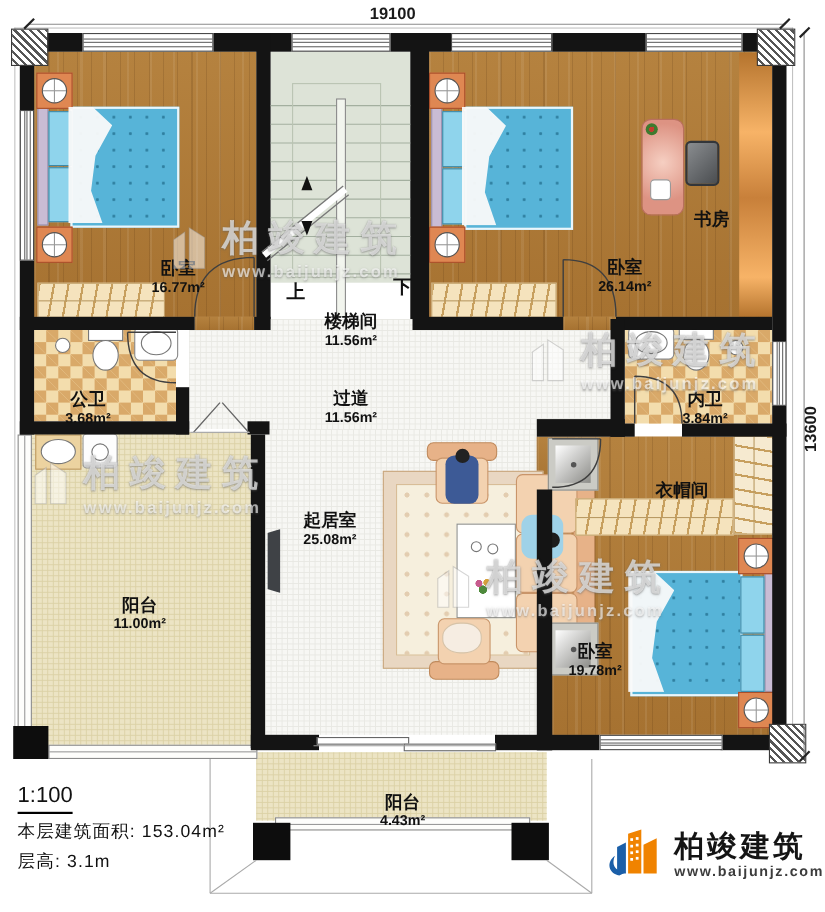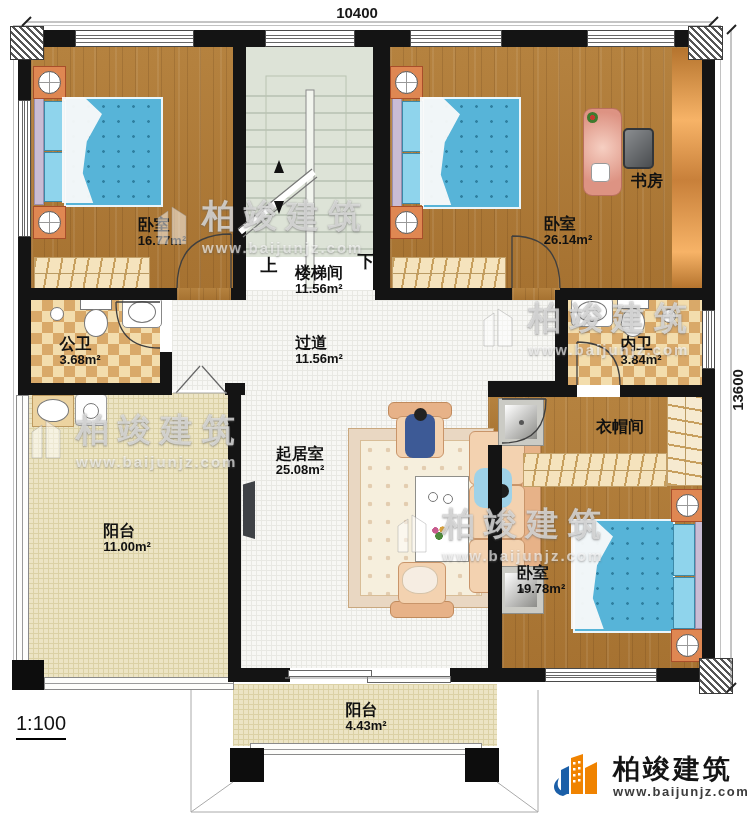--- a/index.html
+++ b/index.html
@@ -28,22 +28,22 @@
     background-size:100% 1px,100% 1px,100% 1px;background-position:0 25%,0 50%,0 75%;background-repeat:no-repeat;}
   .window-v{position:absolute;background:#fff;border:1px solid #4a4a4a;z-index:35;
     background-image:linear-gradient(#666,#666),linear-gradient(#666,#666),linear-gradient(#666,#666);
     background-size:1px 100%,1px 100%,1px 100%;background-position:25% 0,50% 0,75% 0;background-repeat:no-repeat;}
   .rail-h{position:absolute;background:#fdfdfb;border:1px solid #8a8a8a;z-index:25;
     background-image:linear-gradient(#9a9a9a,#9a9a9a);background-size:100% 1px;background-position:0 50%;background-repeat:no-repeat;}
   .rail-v{position:absolute;background:#fdfdfb;border:1px solid #8a8a8a;z-index:25;
     background-image:linear-gradient(#9a9a9a,#9a9a9a);background-size:1px 100%;background-position:50% 0;background-repeat:no-repeat;}
   .hatch{position:absolute;background:repeating-linear-gradient(45deg,#fff 0 3px,#555 3px 5px);
     border:1px solid #3a3a3a;z-index:45;}
-  .room-label{position:absolute;transform:translate(-50%,-50%);z-index:60;
-    font-weight:700;line-height:1.15;white-space:nowrap;}
+  .room-label{position:absolute;transform:translate(-50%,-50%);text-align:center;z-index:60;
+    font-weight:700;line-height:1.15;white-space:nowrap;margin-top:20px;}
   .room-name{font-size:16px;display:block;}
   .room-area{font-size:13px;display:block;}
   .nstand{position:absolute;background:#df8752;border:1px solid #a84e2a;z-index:20;}
   .lamp{position:absolute;left:4px;top:4px;width:21px;height:21px;background:#fff;border:1px solid #555;border-radius:50%;
     background-image:linear-gradient(#999,#999),linear-gradient(#999,#999);
     background-size:100% 1px,1px 100%;background-position:center center;background-repeat:no-repeat;}
   .dresser{position:absolute;background:#f5e3bd;border:1px solid #c2a06a;z-index:20;
     background-image:linear-gradient(#b99a63,#b99a63),repeating-linear-gradient(100deg,#c79f5e 0 2px,transparent 2px 13px);
     background-size:100% 1px,100% 100%;background-position:0 50%,0 0;background-repeat:no-repeat,repeat;}
   .rack-v{position:absolute;background:#f6ead0;border:1px solid #c2a06a;z-index:20;
@@ -308,21 +308,21 @@
     </g>
     <g stroke="#aaa" stroke-width="1" fill="none">
       <line x1="191" y1="690" x2="191" y2="812"></line>
       <line x1="538" y1="690" x2="538" y2="812"></line>
       <line x1="191" y1="812" x2="538" y2="812"></line>
       <line x1="233" y1="782" x2="191" y2="812"></line>
       <line x1="497" y1="782" x2="538" y2="812"></line>
     </g>
   </svg>
 
-  <div class="dim" style="left:357px;top:4px;transform:translateX(-50%);">10400</div>
+  <div class="dim" style="left:357px;top:4px;transform:translateX(-50%);">19100</div>
   <div class="dim" style="left:737px;top:390px;transform:translate(-50%,-50%) rotate(-90deg);">13600</div>
 
   <div class="room-label" style="left:162px;top:233px;">
     <span class="room-name">卧室</span>
     <span class="room-area">16.77m²</span>
   </div>
   <div class="room-label" style="left:319px;top:281px;">
     <span class="room-name">楼梯间</span>
     <span class="room-area">11.56m²</span>
   </div>
@@ -400,20 +400,28 @@
     </svg>
     <div class="wm-txt">
       <span class="wm-brand">柏竣建筑</span>
       <span class="wm-url">www.baijunjz.com</span>
     </div>
   </div>
 
   <div id="titleblock">
     <div id="title-line">
       <span id="title-scale">1:100</span>
+    </div>
+    <div class="tb-row">
+      <span>本层建筑面积:</span>
+      <span>153.04m²</span>
+    </div>
+    <div class="tb-row">
+      <span>层高:</span>
+      <span>3.1m</span>
     </div>
   </div>
 
   <div id="logo">
     <svg width="56" height="58" viewBox="0 0 56 58">
       <path d="M14 48 C4 46 2 36 10 30 C6 40 12 44 20 45 Z" fill="#1b5fa8"></path>
       <polygon points="12,22 20,18 20,46 12,46" fill="#1b5fa8"></polygon>
       <polygon points="22,10 34,6 34,46 22,46" fill="#f08300"></polygon>
       <polygon points="36,20 48,14 48,46 36,46" fill="#f08300"></polygon>
       <g fill="#fff">

